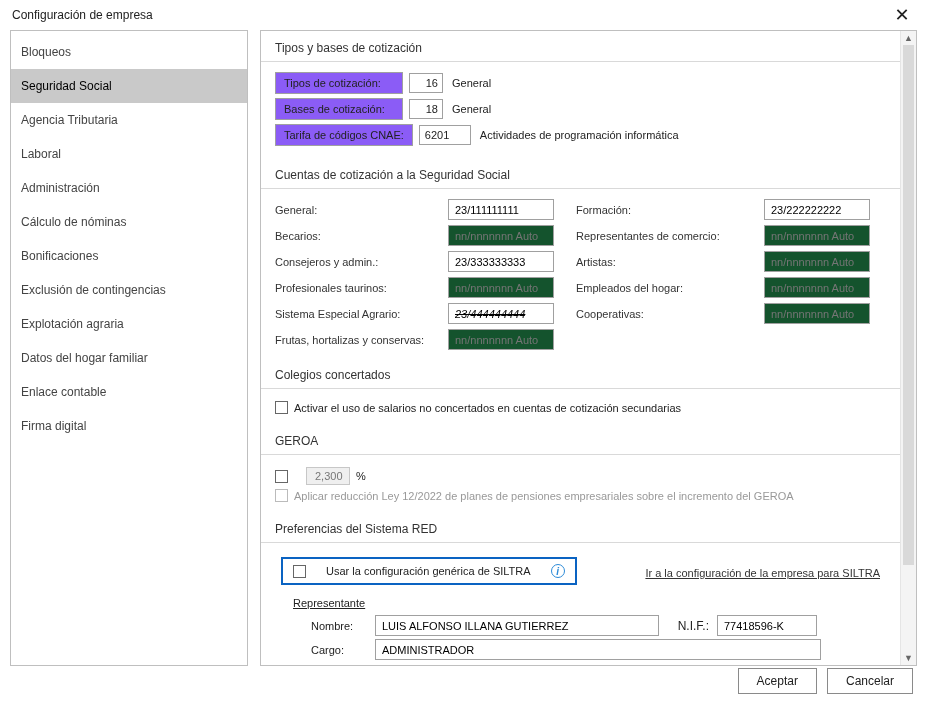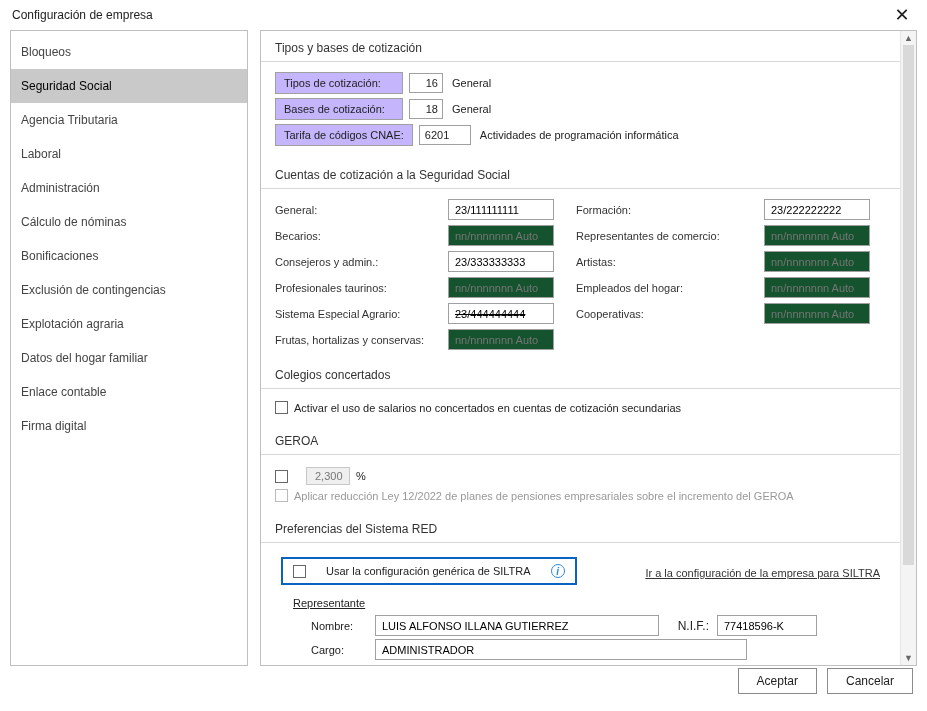--- a/index.html
+++ b/index.html
@@ -13,21 +13,21 @@
 .sidebar-item.selected { background: #c9c9c9; color: #000000; }
 .content-wrap { flex: 1; border: 1px solid #bfbfbf; background: #fff; position: relative; display: flex; }
 .content { flex: 1; overflow: hidden; padding: 0; }
 .scrollbar { width: 16px; border-left: 1px solid #e5e5e5; background: #f4f4f4; display: flex; flex-direction: column; align-items: center; }
 .scroll-arrow { font-size: 9px; color: #666; padding: 2px 0; }
 .scroll-track { flex: 1; width: 100%; position: relative; }
 .scroll-thumb { position: absolute; left: 2px; right: 2px; top: 0; height: 520px; background: #d9d9d9; }
 .section-title { padding: 10px 14px 6px 14px; font-size: 12px; color: #333; border-bottom: 1px solid #d9d9d9; margin-bottom: 10px; }
 .section-body { padding: 0 14px 8px 14px; }
 .row { display: flex; align-items: center; margin-bottom: 4px; gap: 6px; }
-.lbl-box { border: 1px solid #a0a0a0; background: #c4b5fd; padding: 4px 8px; min-width: 128px; font-size: 11px; }
+.lbl-box { border: 1px solid #a0a0a0; background: #8b5cf6; padding: 4px 8px; min-width: 128px; font-size: 11px; }
 .val-box { border: 1px solid #a0a0a0; background: #fff; padding: 3px 4px; width: 34px; text-align: right; font-size: 11px; }
 .val-text { font-size: 11px; padding-left: 3px; }
 .val-box-wide { border: 1px solid #a0a0a0; background: #fff; padding: 3px 5px; width: 52px; font-size: 11px; }
 .grid2 { display: grid; grid-template-columns: 155px 110px 170px 110px; gap: 5px 18px; align-items: center; }
 .field-label { font-size: 11px; color: #333; }
 .input { border: 1px solid #a0a0a0; background: #fff; padding: 3px 6px; font-size: 11px; height: 21px; width: 106px; }
 .input.disabled { background: #14532d; color: #9a9a9a; }
 .chk-row { display: flex; align-items: center; gap: 6px; padding: 2px 0; }
 .chk { width: 13px; height: 13px; border: 1px solid #666; background: #fff; flex-shrink: 0; }
 .chk.disabled { border-color: #bbb; }
@@ -108,21 +108,21 @@
           <input class="input" value="23/333333333" placeholder="nn/nnnnnnn Auto" style="">
           <div class="field-label">Artistas:</div>
           <input class="input disabled" placeholder="nn/nnnnnnn Auto" style="">
 
           <div class="field-label">Profesionales taurinos:</div>
           <input class="input disabled" placeholder="nn/nnnnnnn Auto" style="">
           <div class="field-label">Empleados del hogar:</div>
           <input class="input disabled" placeholder="nn/nnnnnnn Auto" style="">
 
           <div class="field-label">Sistema Especial Agrario:</div>
-          <input class="input" style="text-decoration: line-through;" value="23/444444444" placeholder="nn/nnnnnnn Auto">
+          <input class="input" style="text-decoration: line-through; font-style: italic;" value="23/444444444" placeholder="nn/nnnnnnn Auto">
           <div class="field-label">Cooperativas:</div>
           <input class="input disabled" placeholder="nn/nnnnnnn Auto" style="">
 
           <div class="field-label">Frutas, hortalizas y conservas:</div>
           <input class="input disabled" placeholder="nn/nnnnnnn Auto" style="">
         </div>
       </div>
 
       <div class="section-title">Colegios concertados</div>
       <div class="section-body">
@@ -157,21 +157,21 @@
         </div>
         <div class="rep-title">Representante</div>
         <div class="rep-row">
           <div class="rep-label">Nombre:</div>
           <input class="rep-input" style="width: 284px;" value="LUIS ALFONSO ILLANA GUTIERREZ">
           <div style="width:42px;text-align:right">N.I.F.:</div>
           <input class="rep-input" style="width: 100px;" value="77418596-K">
         </div>
         <div class="rep-row">
           <div class="rep-label">Cargo:</div>
-          <input class="rep-input" style="width: 372px;" value="ADMINISTRADOR">
+          <input class="rep-input" style="width: 446px;" value="ADMINISTRADOR">
         </div>
       </div>
 
     </div>
     <div class="scrollbar">
       <div class="scroll-arrow">▲</div>
       <div class="scroll-track">
         <div class="scroll-thumb"></div>
       </div>
       <div class="scroll-arrow">▼</div>

